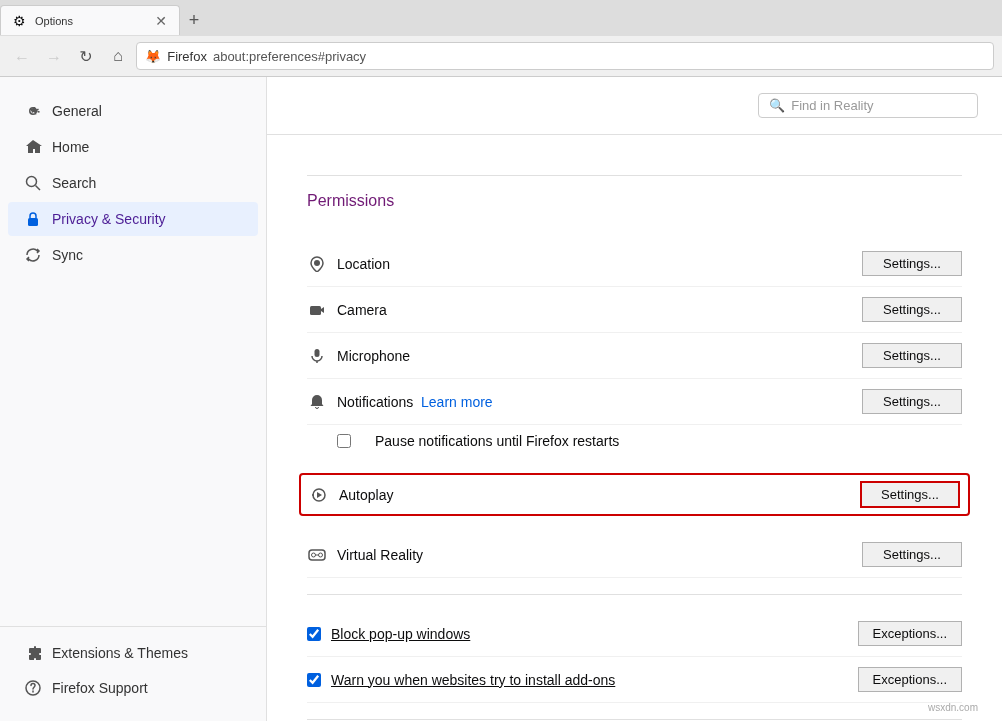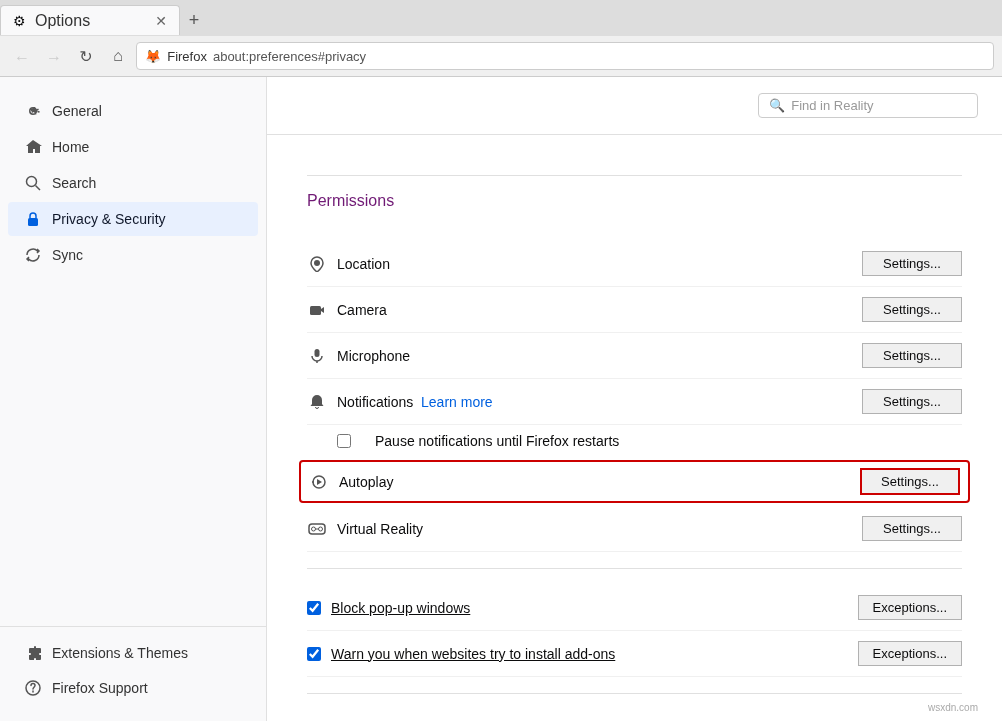--- a/index.html
+++ b/index.html
@@ -3,35 +3,35 @@
   <meta charset="utf-8">
   <style>
     * { box-sizing: border-box; margin: 0; padding: 0; }
     body { font-family: -apple-system, BlinkMacSystemFont, 'Segoe UI', Arial, sans-serif; font-size: 14px; background: #f9f9fa; color: #0c0c0d; }
 
     
     .browser-chrome { background: #f0f0f0; border-bottom: 1px solid #ccc; }
     .tab-bar { display: flex; align-items: center; background: #ddd; padding: 4px 0 0 0; height: 36px; }
     .tab { display: flex; align-items: center; background: #f9f9fa; border: 1px solid #ccc; border-bottom: none; border-radius: 4px 4px 0 0; padding: 4px 12px; min-width: 180px; height: 30px; font-size: 13px; gap: 6px; }
     .tab-icon { width: 16px; height: 16px; background: #666; border-radius: 2px; flex-shrink: 0; }
-    .tab-title { flex: 1; font-size: 16px; color: #333; }
+    .tab-title { flex: 1; font-size: 11px; color: #333; }
     .tab-close { cursor: pointer; color: #666; font-size: 14px; }
     .new-tab-btn { width: 28px; height: 28px; display: flex; align-items: center; justify-content: center; cursor: pointer; color: #555; font-size: 18px; border-radius: 4px; }
     .nav-bar { display: flex; align-items: center; padding: 4px 8px; gap: 4px; background: #f0f0f0; height: 40px; }
     .nav-btn { width: 28px; height: 28px; display: flex; align-items: center; justify-content: center; cursor: pointer; color: #555; border-radius: 4px; font-size: 16px; }
     .nav-btn.disabled { color: #ccc; cursor: default; }
     .address-bar { flex: 1; display: flex; align-items: center; background: white; border: 1px solid #ccc; border-radius: 4px; padding: 3px 8px; height: 28px; gap: 6px; }
 
     
     .page-layout { display: flex; height: calc(721px - 76px); }
 
     
     .sidebar { width: 267px; background: #f9f9fa; border-right: 1px solid #e0e0e0; padding: 16px 0; display: flex; flex-direction: column; overflow-y: auto; }
     .sidebar-item { display: flex; align-items: center; padding: 8px 16px; gap: 10px; cursor: pointer; border-radius: 4px; margin: 1px 8px; font-size: 14px; color: #333; }
-    .sidebar-item.active { color: #0f172a; background: #e8f0fe; }
+    .sidebar-item.active { color: #4c1d95; background: #e8f0fe; }
     .sidebar-item .icon { width: 18px; height: 18px; display: flex; align-items: center; justify-content: center; flex-shrink: 0; }
     .sidebar-spacer { flex: 1; }
     .sidebar-bottom { margin-top: auto; border-top: 1px solid #e0e0e0; padding-top: 8px; }
 
     
     .main-content { flex: 1; background: white; overflow-y: auto; padding: 0; }
     .content-header { display: flex; justify-content: flex-end; padding: 16px 24px; border-bottom: 1px solid #e0e0e0; }
     .find-in-options { display: flex; align-items: center; background: white; border: 1px solid #ccc; border-radius: 4px; padding: 4px 10px; gap: 6px; width: 220px; font-size: 13px; color: #999; }
     .find-icon { font-size: 13px; }
 
@@ -214,21 +214,21 @@
           &nbsp;<a href="#">Learn more</a>
         </span>
         <button class="settings-btn">Settings...</button>
       </div>
 
       <div class="pause-notifications">
         <input type="checkbox" class="pause-checkbox" style="">
         <span>Pause notifications until Firefox restarts</span>
       </div>
 
-      <div style="border: 2.5px solid #cc0000; border-radius: 4px; padding: 6px 8px; margin: 3px -8px; display:flex; align-items:center;">
+      <div style="border: 2.5px solid #cc0000; border-radius: 4px; padding: 6px 8px; margin: 16px -8px; display:flex; align-items:center;">
         <span class="permission-icon" style="margin-right:10px;">
           <svg width="16" height="16" viewBox="0 0 16 16" fill="none" stroke="#555" stroke-width="1.5">
             <circle cx="8" cy="8" r="6"></circle>
             <path d="M6 5v6l5-3-5-3z" fill="#555" stroke="none"></path>
             <path d="M2 8a1 1 0 11-2 0 1 1 0 012 0" fill="#555" stroke="none" transform="translate(1,0)"></path>
           </svg>
         </span>
         <span class="permission-label">Autoplay</span>
         <button class="settings-btn" style="border: 2px solid #cc0000;">Settings...</button>
       </div>

